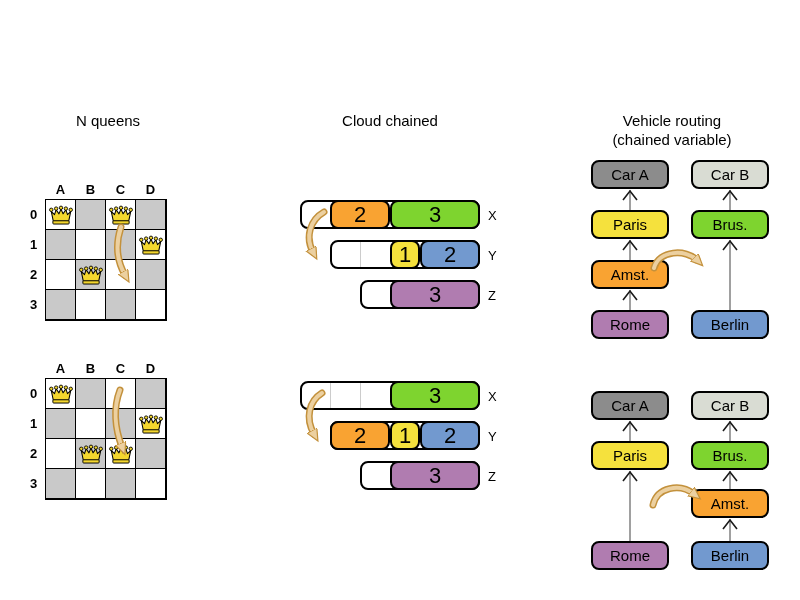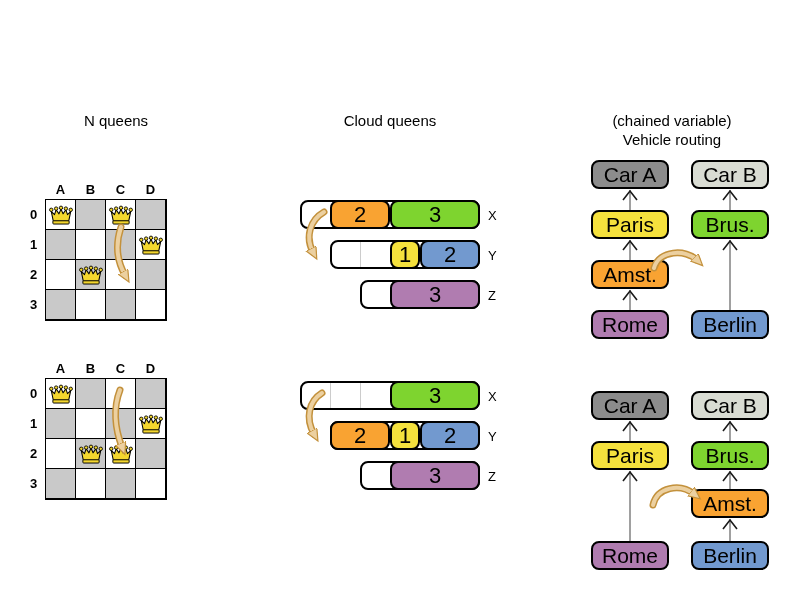--- a/index.html
+++ b/index.html
@@ -14,38 +14,38 @@
   .subtitle { left: 0; top: 69px; width: 800px; text-align: center; font-size: 13.5px; }
   .col-header { font-size: 15px; text-align: center; line-height: 19px; }
   .board { border: 1px solid #000; width: 122px; height: 122px; background: #fff; }
   .cell { position: absolute; width: 30px; height: 30px; border-right: 1px solid #000; border-bottom: 1px solid #000; background: #fff; }
   .cell.shade { background: #c9c9c9; }
   .board-label { font-size: 13px; font-weight: bold; text-align: center; }
   .cloud-box { background: #fff; border: 2px solid #000; border-radius: 8px; }
   .cloud-divider { width: 1px; background: #ccc; }
   .cloud-block { border: 2px solid #000; border-radius: 8px; display: flex; align-items: center; justify-content: center; font-size: 22px; }
   .cloud-label { font-size: 13px; }
-  .vbox { width: 78px; height: 29px; border: 2px solid #000; border-radius: 8px; display: flex; align-items: center; justify-content: center; font-size: 21px; }
+  .vbox { width: 78px; height: 29px; border: 2px solid #000; border-radius: 8px; display: flex; align-items: center; justify-content: center; font-size: 15px; }
   #arrows { position: absolute; left: 0; top: 0; z-index: 5; pointer-events: none; }
   .tan-under { fill: none; stroke: #c3913c; stroke-width: 7; stroke-linecap: round; }
   .tan-over  { fill: none; stroke: #ecd0a0; stroke-width: 4; stroke-linecap: round; marker-end: url(#tan-head); }
   .chain-line { stroke: #808080; stroke-width: 1.5; }
   .chevron { stroke: #1a1a1a; stroke-width: 1.6; fill: none; }
 </style>
 </head>
 <body>
 
 <div id="canvas">
 
 
-  <div class="abs col-header" style="left:36px; top:111px; width:160px">N queens</div>
-  <div class="abs col-header" style="left:310px; top:111px; width:160px">Cloud queens</div>
+  <div class="abs col-header" style="left:28px; top:111px; width:160px">N queens</div>
+  <div class="abs col-header" style="left:310px; top:111px; width:160px">Cloud chained</div>
   <div class="abs col-header" style="left:592px; top:111px; width:160px">
+    <div>Vehicle routing</div>
     <div>(chained variable)</div>
-    <div>Vehicle routing</div>
   </div>
 
   <svg id="arrows" width="800" height="600">
     <defs>
       <marker id="tan-head" markerUnits="userSpaceOnUse" markerWidth="14" markerHeight="12" refX="4" refY="5.5" orient="auto">
         <path d="M0,0 L12,5.5 L0,11 Z" fill="#ecd0a0" stroke="#c3913c" stroke-width="1.2"></path>
       </marker>
       <symbol id="crown" viewBox="0 0 32 26">
         <path d="M6.5,20 L4,8 L8,12 L10,6 L13.5,11 L16,5 L18.5,11 L22,6 L24,12 L28,8 L25.5,20 Z" fill="#f4d72e" stroke="#000" stroke-width="1.3" stroke-linejoin="round"></path>
         <rect x="6" y="19.5" width="20" height="4" rx="1" fill="#f4d72e" stroke="#000" stroke-width="1.2"></rect>

